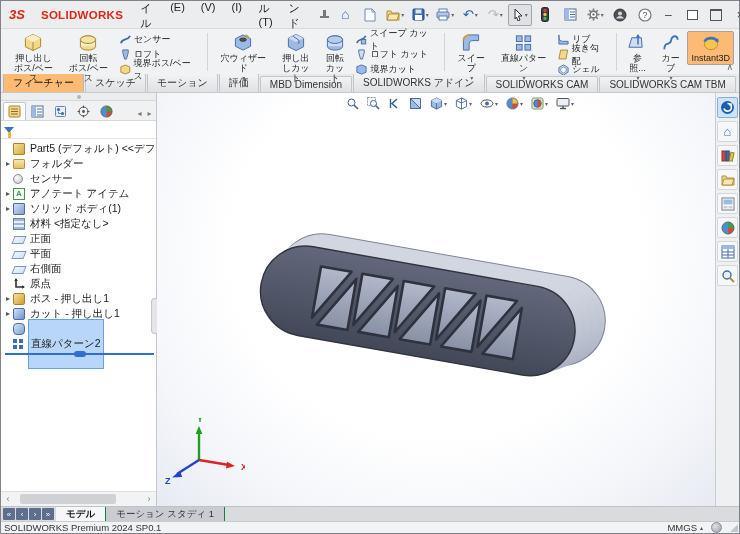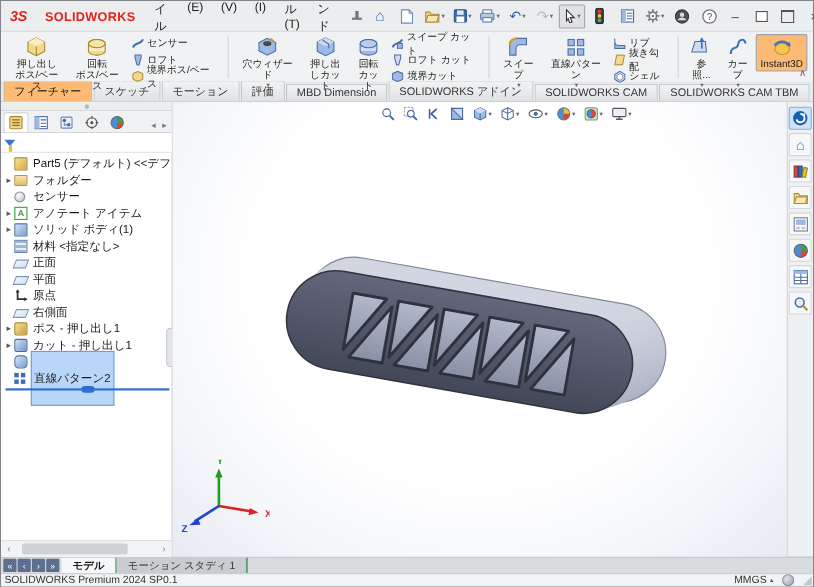--- a/index.html
+++ b/index.html
@@ -524,31 +524,31 @@
           <span class="ti i-plane"></span>
           <span class="tlabel">正面</span>
         </div>
         <div class="trow">
           <span class="texp"></span>
           <span class="ti i-plane"></span>
           <span class="tlabel">平面</span>
         </div>
         <div class="trow">
           <span class="texp"></span>
+          <span class="ti i-plane"></span>
+          <span class="tlabel">右側面</span>
+        </div>
+        <div class="trow">
+          <span class="texp"></span>
           <span class="ti"><svg width="12" height="12" viewBox="0 0 12 12">
                 <path d="M3 1v8h8" fill="none" stroke="#333" stroke-width="1.6"></path>
                 <path d="M3 0l1.8 3H1.2z" fill="#333"></path>
                 <path d="M12 9 9 7.2v3.6z" fill="#333"></path>
               </svg></span>
           <span class="tlabel">原点</span>
-        </div>
-        <div class="trow">
-          <span class="texp"></span>
-          <span class="ti i-plane"></span>
-          <span class="tlabel">右側面</span>
         </div>
         <div class="trow">
           <span class="texp">▸</span>
           <span class="ti i-boss"></span>
           <span class="tlabel">ボス - 押し出し1</span>
         </div>
         <div class="trow">
           <span class="texp">▸</span>
           <span class="ti i-cut"></span>
           <span class="tlabel">カット - 押し出し1</span>

